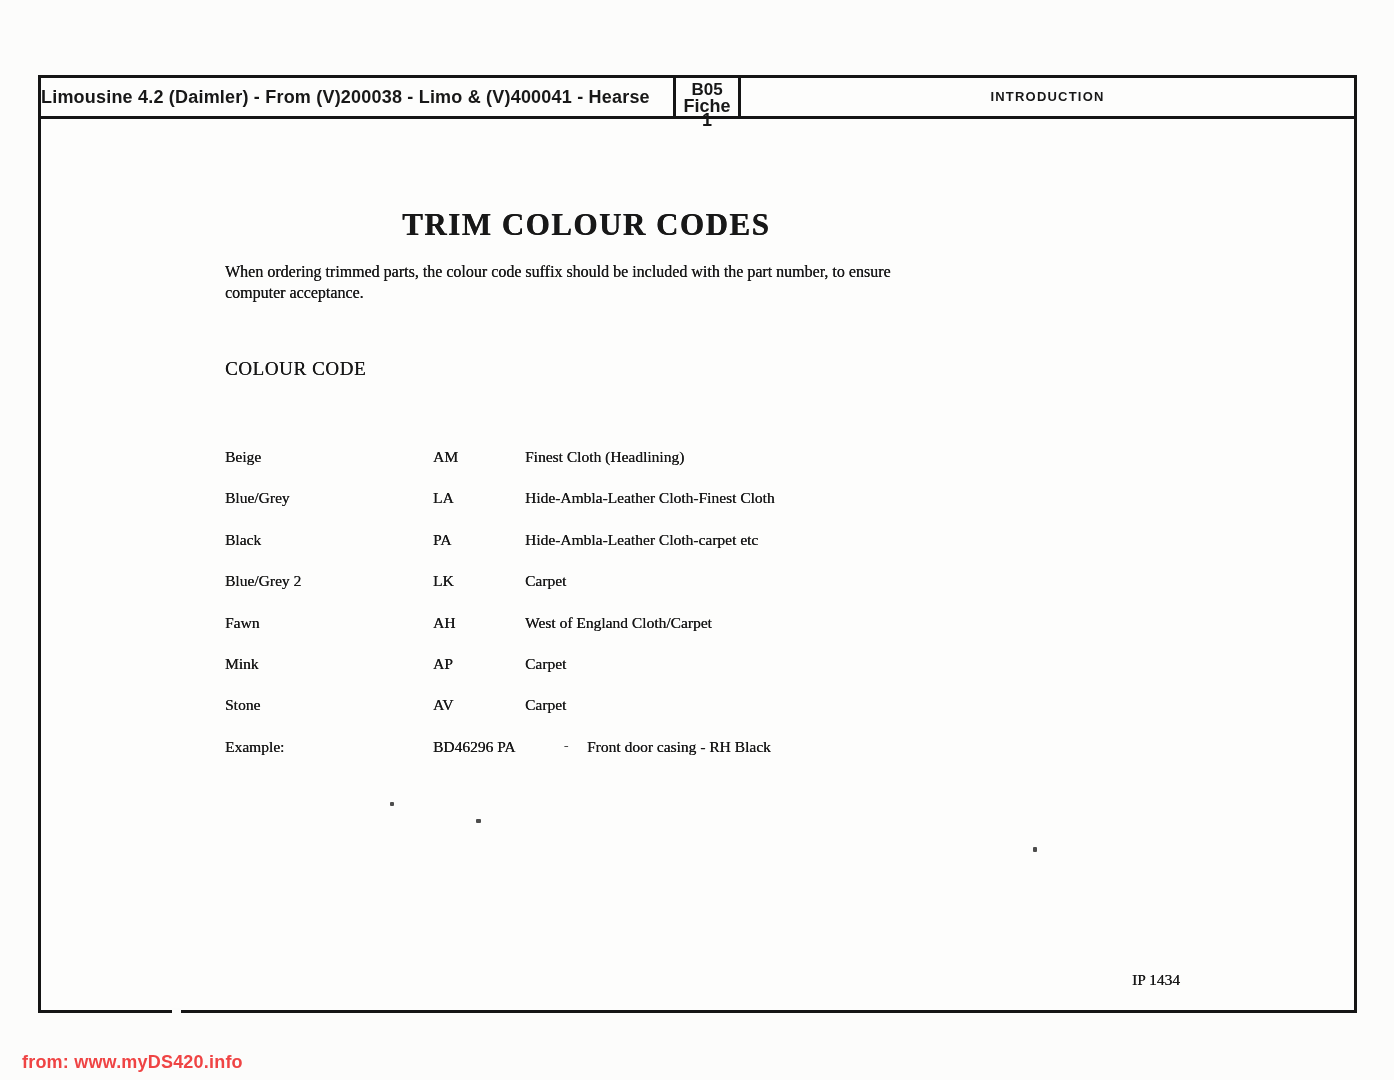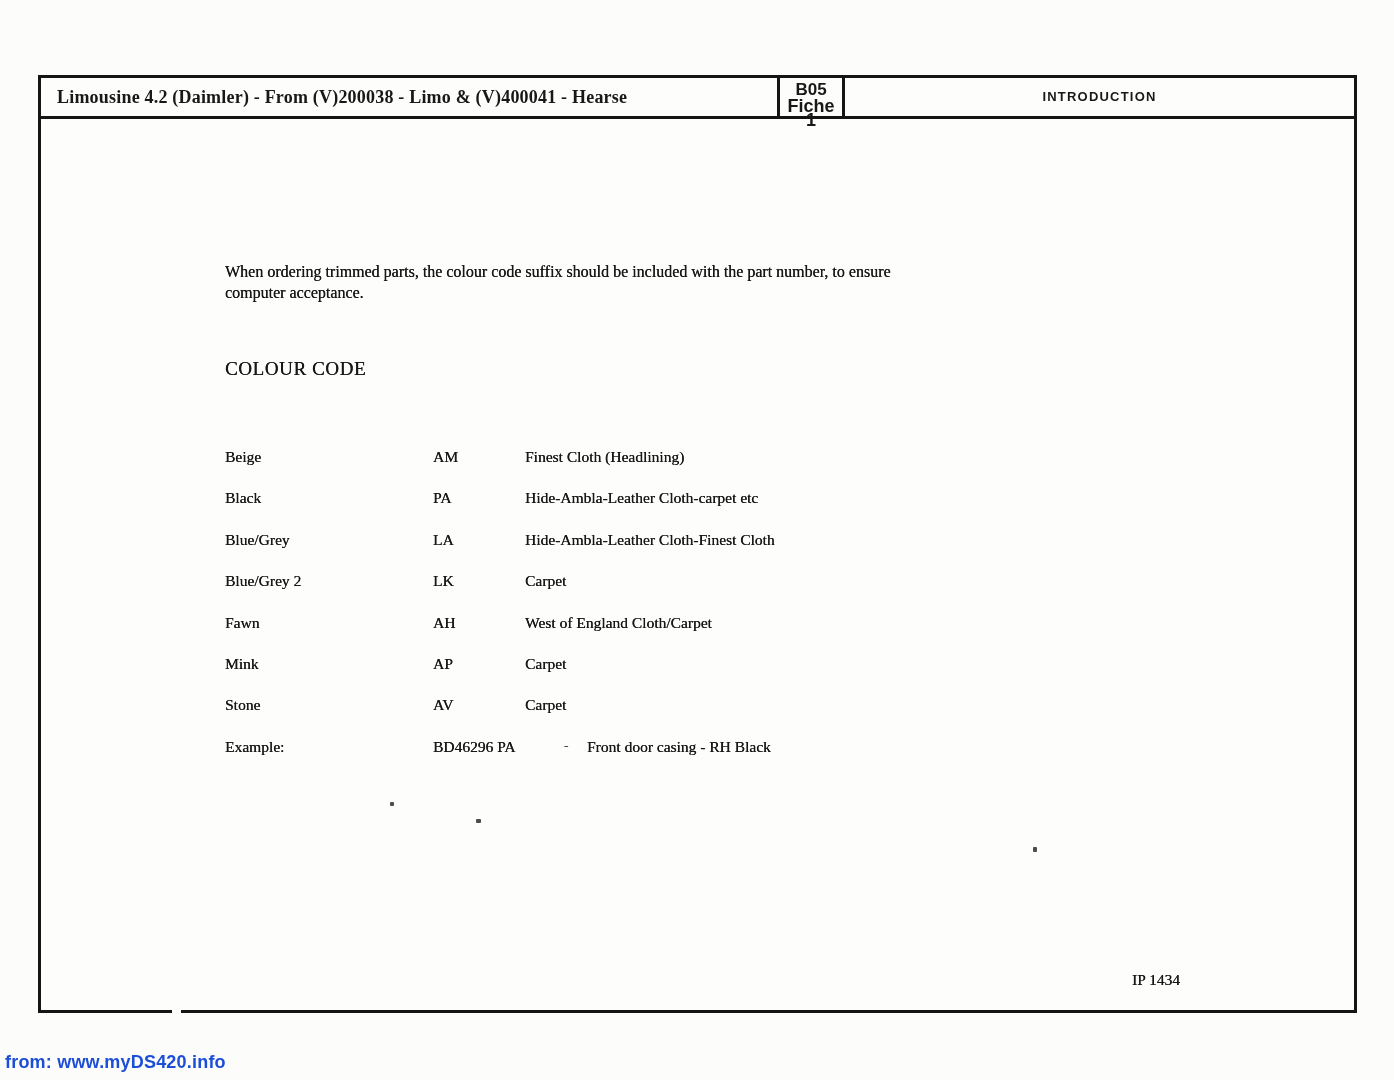--- a/index.html
+++ b/index.html
@@ -26,28 +26,27 @@
   .header-row {
     position: absolute;
     left: 0; top: 0; right: 0;
     height: 41px;
     display: flex;
     border-bottom: 3px solid #151515;
     font-family: "Liberation Sans", sans-serif;
     font-weight: bold;
   }
   .hdr-model {
-    width: 736px;
-    padding-left: 16px;
+    width: 632px;
+    padding-left: 0;
     font-size: 18px;
     line-height: 38px;
     letter-spacing: 0.2px;
     white-space: nowrap;
     overflow: hidden;
-    font-family: Liberation Serif, serif;
   }
   .hdr-fiche {
     width: 68px;
     border-left: 3px solid #151515;
     border-right: 3px solid #151515;
     text-align: center;
     padding-top: 3px;
   }
   .hdr-fiche .code { font-size: 17px; line-height: 18px; display: block; }
   .hdr-fiche .sub  { font-size: 18px; line-height: 14px; display: block; }
@@ -107,26 +106,26 @@
   .page-ref {
     position: absolute;
     left: 1091px; top: 893px;
     font-size: 15.5px;
     text-shadow: 0.2px 0 0 currentColor;
   }
 
   
   .footer-source {
     position: absolute;
-    left: 5px; top: 1052px;
+    left: 22px; top: 1052px;
     font-family: "Liberation Sans", sans-serif;
     font-weight: bold;
     font-size: 18px;
     letter-spacing: 0.2px;
-    color: #1d4ed8;
+    color: #ef4444;
   }
 
   
   .speck { position: absolute; background: #4d4d4d; border-radius: 1px; }
   .speck-1 { left: 390px; top: 802px; width: 4px; height: 4px; }
   .speck-2 { left: 476px; top: 819px; width: 5px; height: 4px; }
   .speck-3 { left: 1033px; top: 847px; width: 4px; height: 5px; }
   .border-gap {
     position: absolute;
     left: 172px; top: 1008px;
@@ -143,46 +142,47 @@
 
     <div class="header-row">
       <div class="hdr-model">Limousine 4.2 (Daimler) - From (V)200038 - Limo &amp; (V)400041 - Hearse</div>
       <div class="hdr-fiche">
         <span class="code">B05</span>
         <span class="sub">Fiche 1</span>
       </div>
       <div class="hdr-section">INTRODUCTION</div>
     </div>
 
+    <div class="doc-title">TRIM COLOUR CODES</div>
 
     <div class="intro">
       <div>When ordering trimmed parts, the colour code suffix should be included with the part number, to ensure</div>
       <div>computer acceptance.</div>
     </div>
 
     <div class="table-heading">COLOUR CODE</div>
 
     <div class="code-table">
 
       <div class="code-row">
         <span class="colour">Beige</span>
         <span class="code">AM</span>
         <span class="desc">Finest Cloth (Headlining)</span>
       </div>
 
       <div class="code-row">
+        <span class="colour">Blue/Grey</span>
+        <span class="code">LA</span>
+        <span class="desc">Hide-Ambla-Leather Cloth-Finest Cloth</span>
+      </div>
+
+      <div class="code-row">
         <span class="colour">Black</span>
         <span class="code">PA</span>
         <span class="desc">Hide-Ambla-Leather Cloth-carpet etc</span>
-      </div>
-
-      <div class="code-row">
-        <span class="colour">Blue/Grey</span>
-        <span class="code">LA</span>
-        <span class="desc">Hide-Ambla-Leather Cloth-Finest Cloth</span>
       </div>
 
       <div class="code-row">
         <span class="colour">Blue/Grey 2</span>
         <span class="code">LK</span>
         <span class="desc">Carpet</span>
       </div>
 
       <div class="code-row">
         <span class="colour">Fawn</span>

